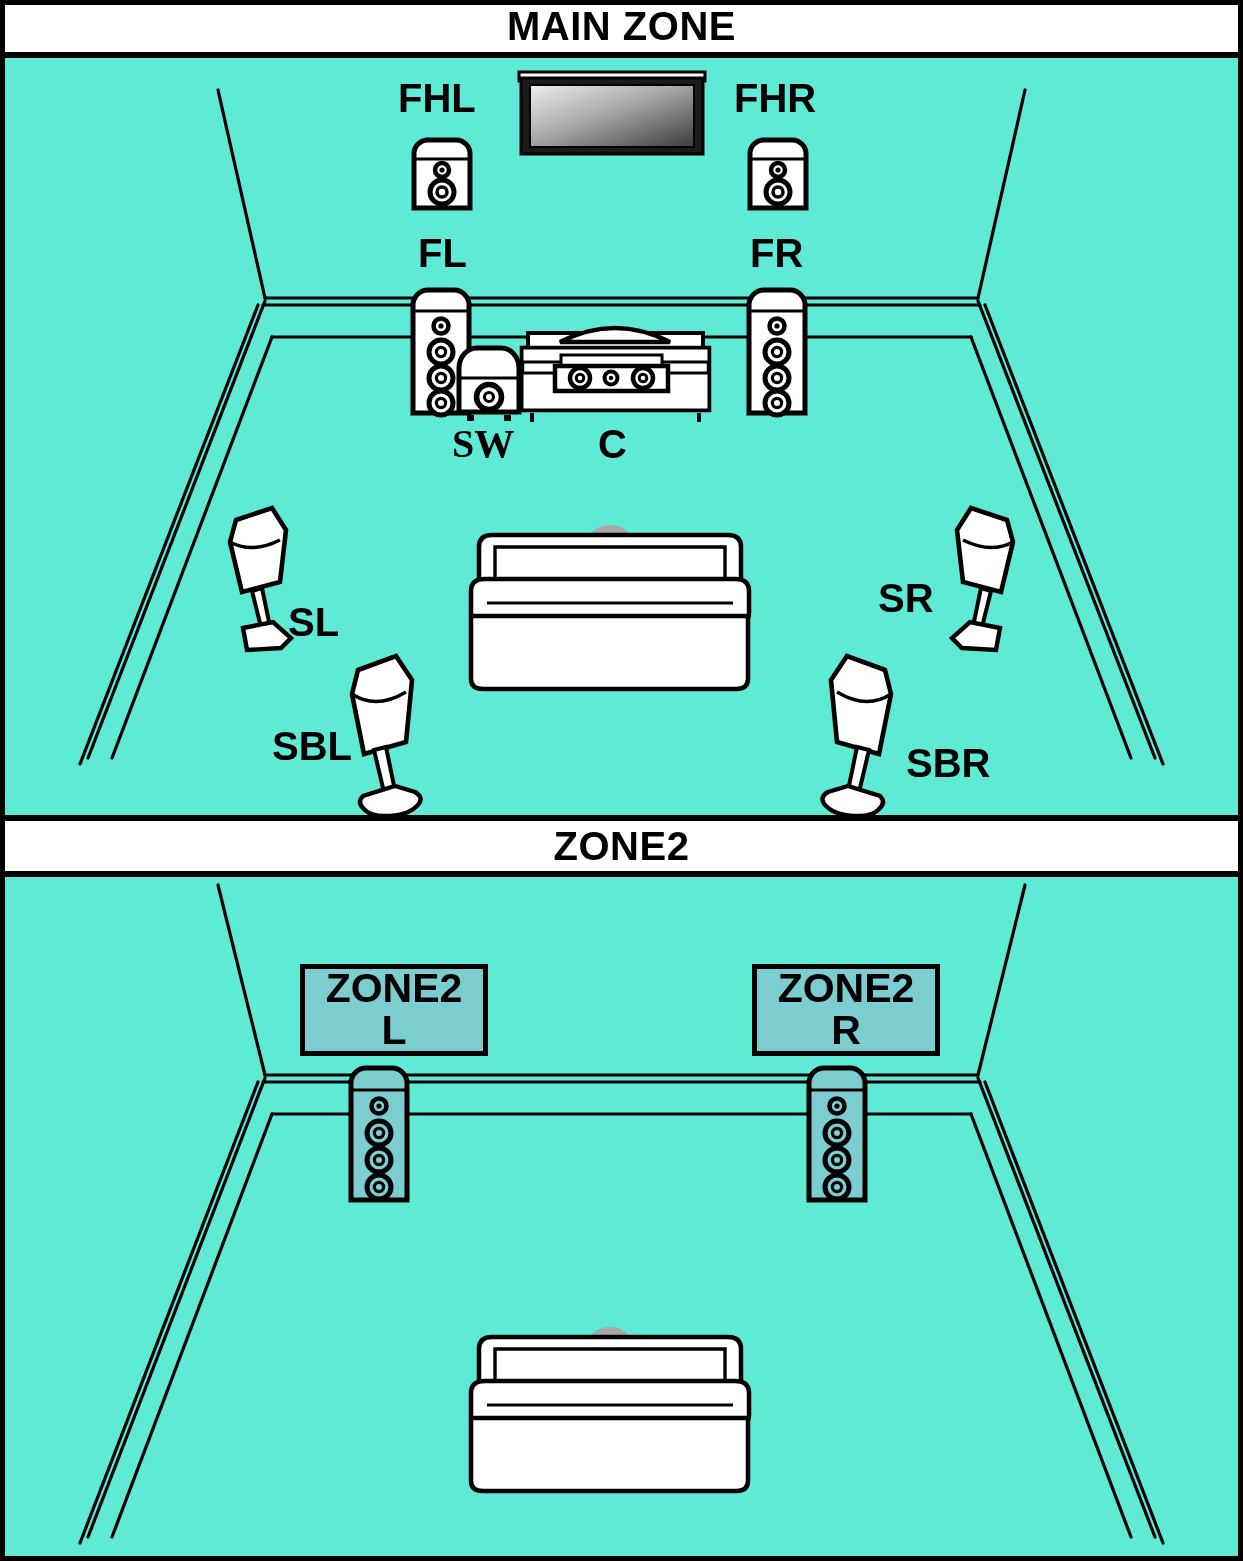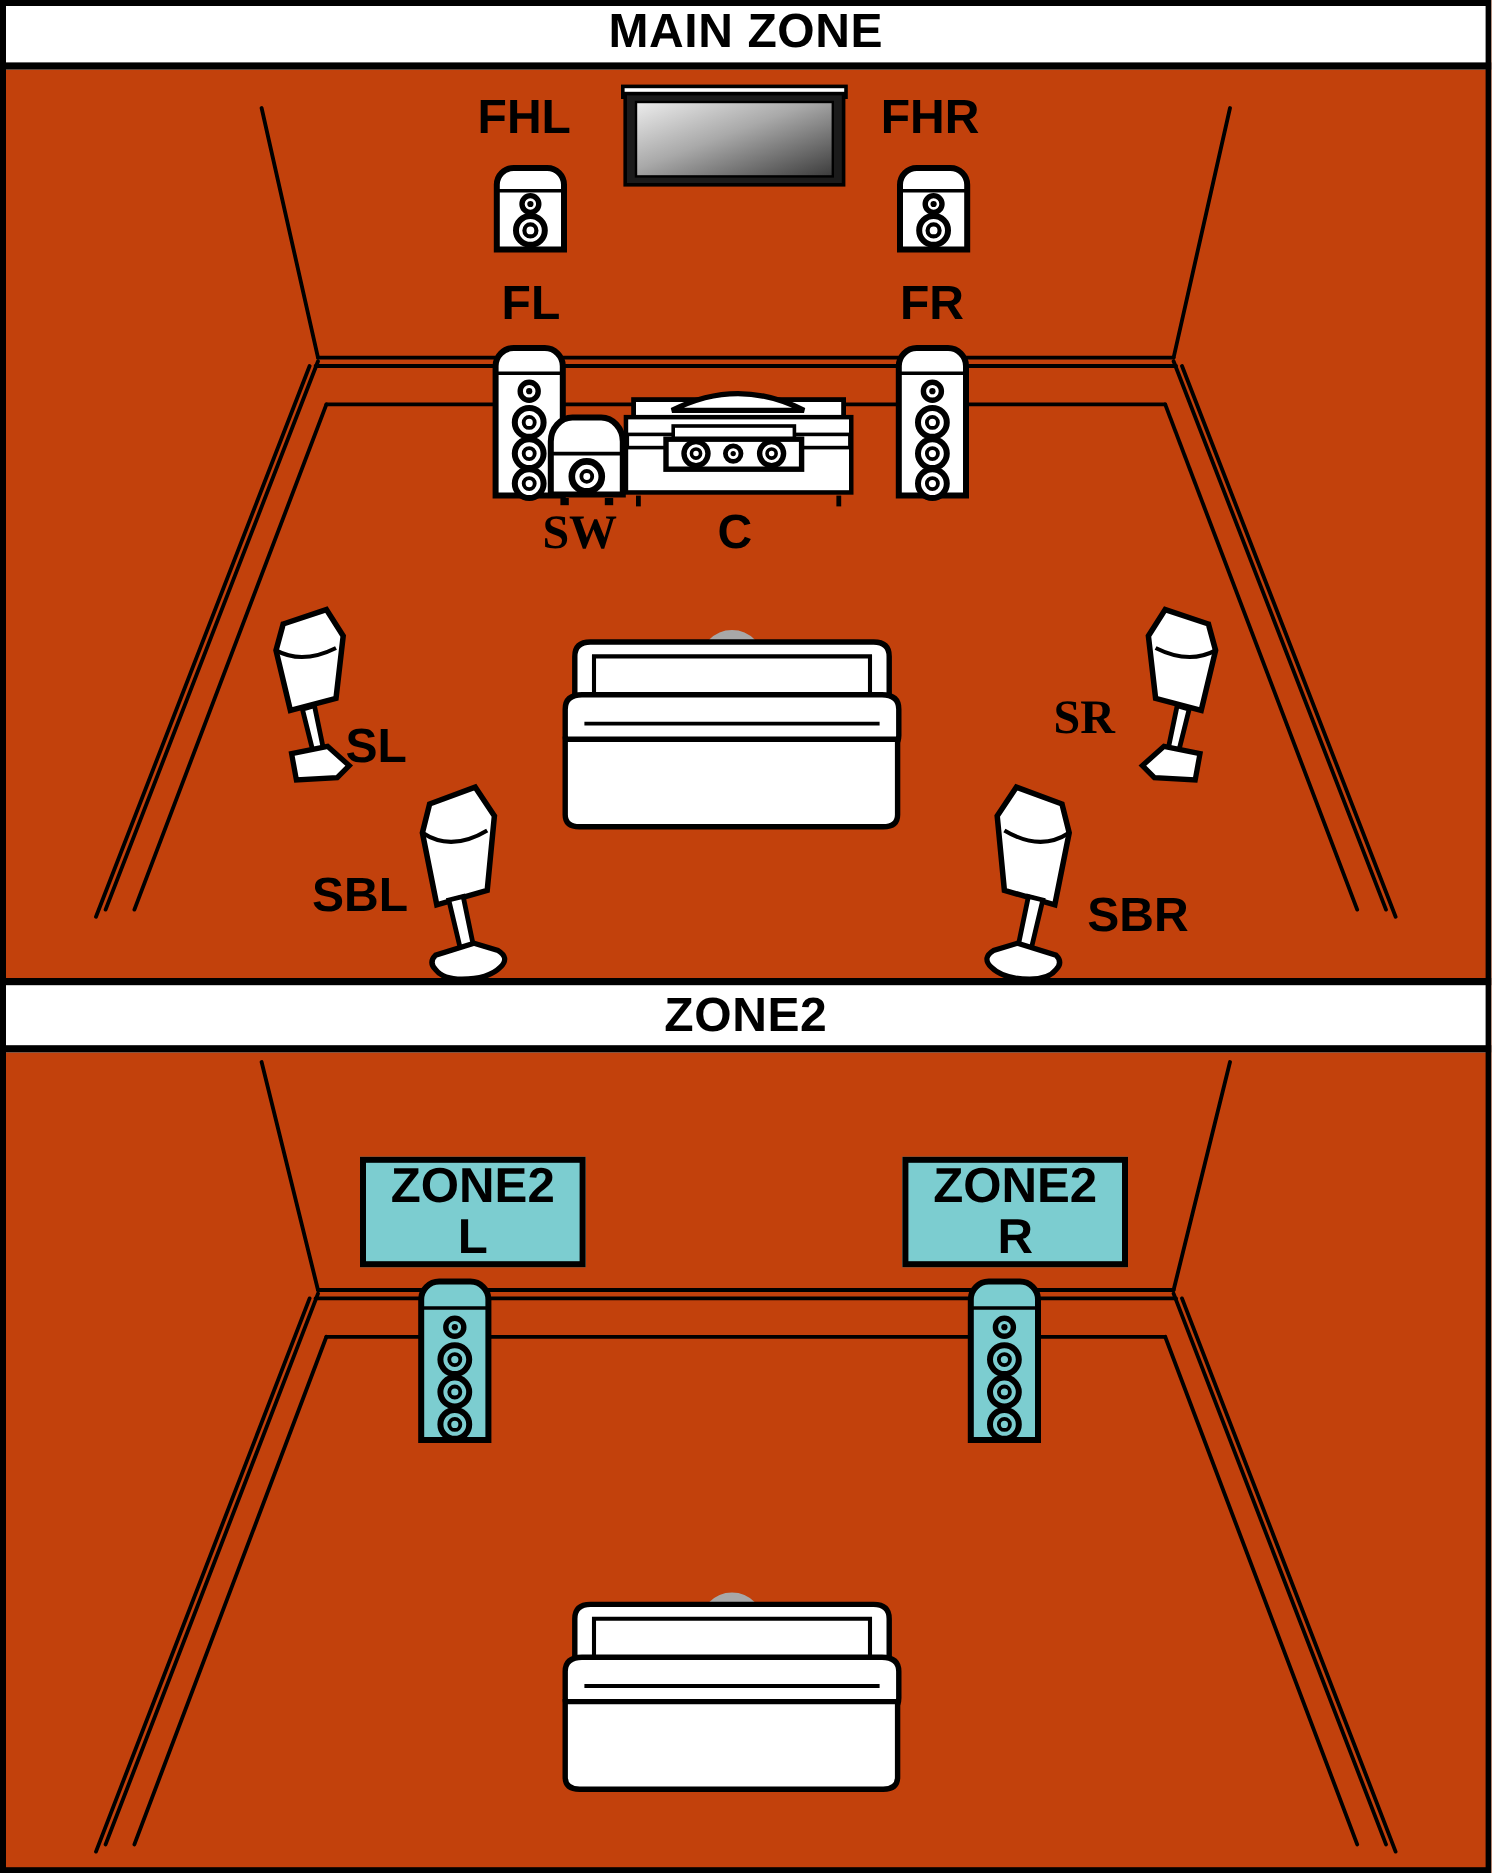--- a/index.html
+++ b/index.html
@@ -1,21 +1,21 @@
 <!DOCTYPE html>
 <html><head>
 <meta charset="utf-8">
 <title>Speaker Layout Diagram</title>
 <style>
   html,body{margin:0;padding:0;background:#ffffff;}
   body{font-family:"Liberation Sans", sans-serif;}
   #page{
     position:relative;
     width:1243px;height:1561px;
-    background:#c2410c;
+    background:#5eead4;
     box-sizing:border-box;
     overflow:hidden;
   }
   .frame{
     position:absolute;left:0;top:0;width:1243px;height:1561px;
     box-sizing:border-box;
     border:5px solid #000;
     pointer-events:none;
   }
   .zone-header{
@@ -235,22 +235,22 @@
       </g>
     </svg>
 
     <div class="label" style="left:398px;top:20px;">FHL</div>
     <div class="label" style="left:734px;top:20px;">FHR</div>
     <div class="label" style="left:418px;top:175px;">FL</div>
     <div class="label" style="left:750px;top:175px;">FR</div>
     <div class="label" style="left:452px;top:366px;font-family:Liberation Serif, serif;">SW</div>
     <div class="label" style="left:598px;top:366px;">C</div>
     <div class="label" style="left:288px;top:544px;">SL</div>
-    <div class="label" style="left:878px;top:520px;font-family:Liberation Serif, serif;">SR</div>
-    <div class="label" style="left:260px;top:668px;">SBL</div>
+    <div class="label" style="left:878px;top:520px;">SR</div>
+    <div class="label" style="left:272px;top:668px;">SBL</div>
     <div class="label" style="left:878px;top:685px;margin-left:28px;">SBR</div>
   </div>
 
   <div class="zone-header" id="header-zone2">
     <span>ZONE2</span>
   </div>
 
   <div class="room" id="room-zone2">
     <svg viewBox="0 0 1243 684" preserveAspectRatio="none">
       <g fill="none" stroke="#000" stroke-width="3.2" stroke-linecap="round">

